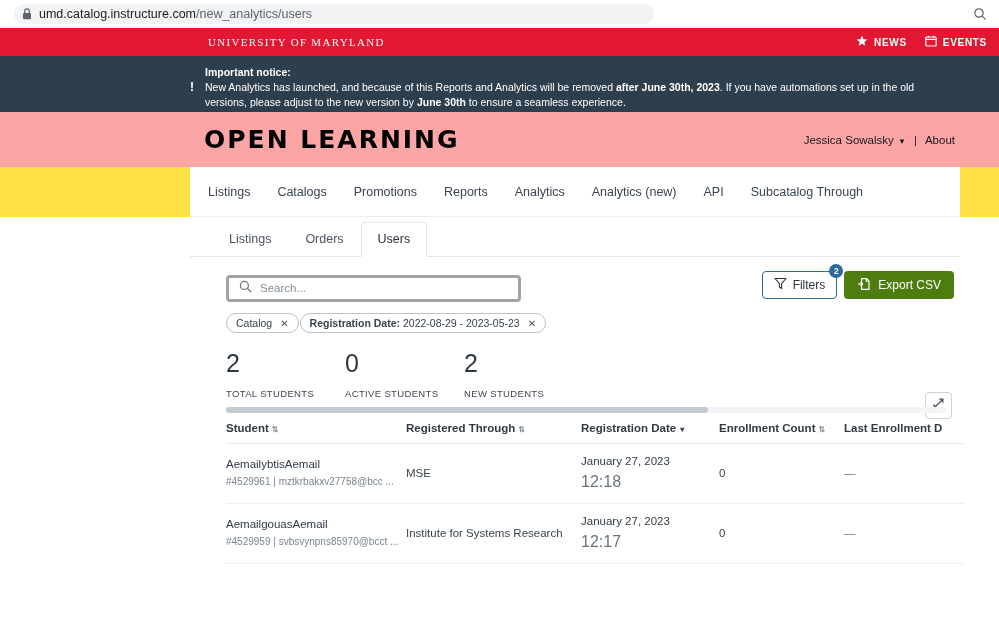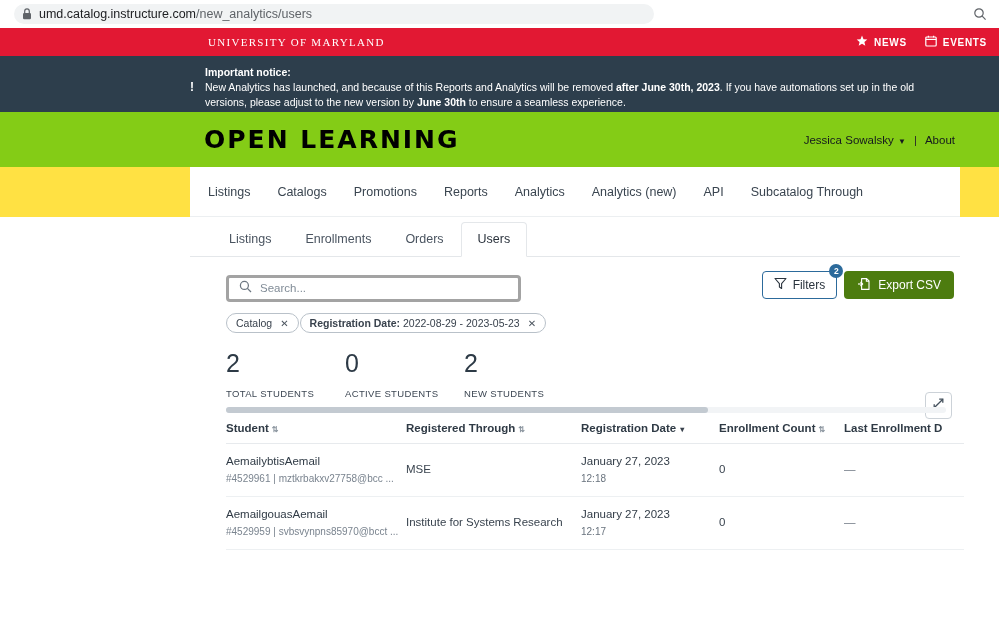--- a/index.html
+++ b/index.html
@@ -73,21 +73,21 @@
   }
   .notice-text {
     margin-left: 205px; margin-right: 50px;
     color: #ffffff; font-size: 10.5px; line-height: 1.45;
   }
   .notice-text .nlabel { font-weight: bold; display: block; }
   .notice-text b { font-weight: bold; }
 
   
   .brand-bar {
-    height: 55px; background: #84cc16;
+    height: 55px; background: #fca5a5;
     display: flex; align-items: center;
     position: relative;
   }
   .brand-logo {
     position: absolute; left: 204px;
     font-family: "DejaVu Sans", sans-serif;
     font-weight: bold;
     font-size: 25px;
     letter-spacing: 2px;
     color: #000000;
@@ -284,21 +284,21 @@
     vertical-align: middle;
     font-size: 11.5px; color: #3a444f;
   }
   .cell-name { font-size: 11.5px; color: #2f3a45; }
   .cell-sub {
     font-size: 10px; color: #7a848f;
     margin-top: 6px;
     white-space: nowrap; overflow: hidden; text-overflow: ellipsis;
   }
   .cell-date-main { font-size: 11.5px; color: #323c47; }
-  .cell-date-sub { font-size: 10px; color: #69737e; margin-top: 6px; }
+  .cell-date-sub { font-size: 16px; color: #69737e; margin-top: 6px; }
   .col-student { width: 180px; }
   .col-through { width: 175px; }
   .col-regdate { width: 138px; }
   .col-count { width: 125px; }
   .col-last { width: 120px; margin-left: 32px; }
   .dash { color: #6e7883; }
 </style>
 </head>
 <body>
 
@@ -373,21 +373,20 @@
     <a class="nav-item">API</a>
     <a class="nav-item">Subcatalog Through</a>
   </div>
 </div>
 
 <div class="page">
   <div class="content">
 
     <div class="tabs">
       <div class="tab">Listings</div>
-      <div class="tab">Enrollments</div>
       <div class="tab">Orders</div>
       <div class="tab active">Users</div>
     </div>
 
     <div class="toolbar">
       <div class="search-box">
         <span>
           <svg width="13" height="13" viewBox="0 0 13 13">
             <circle cx="5.4" cy="5.4" r="4" fill="none" stroke="#6c7680" stroke-width="1.25"></circle>
             <line x1="8.4" y1="8.4" x2="12" y2="12" stroke="#6c7680" stroke-width="1.25"></line>

